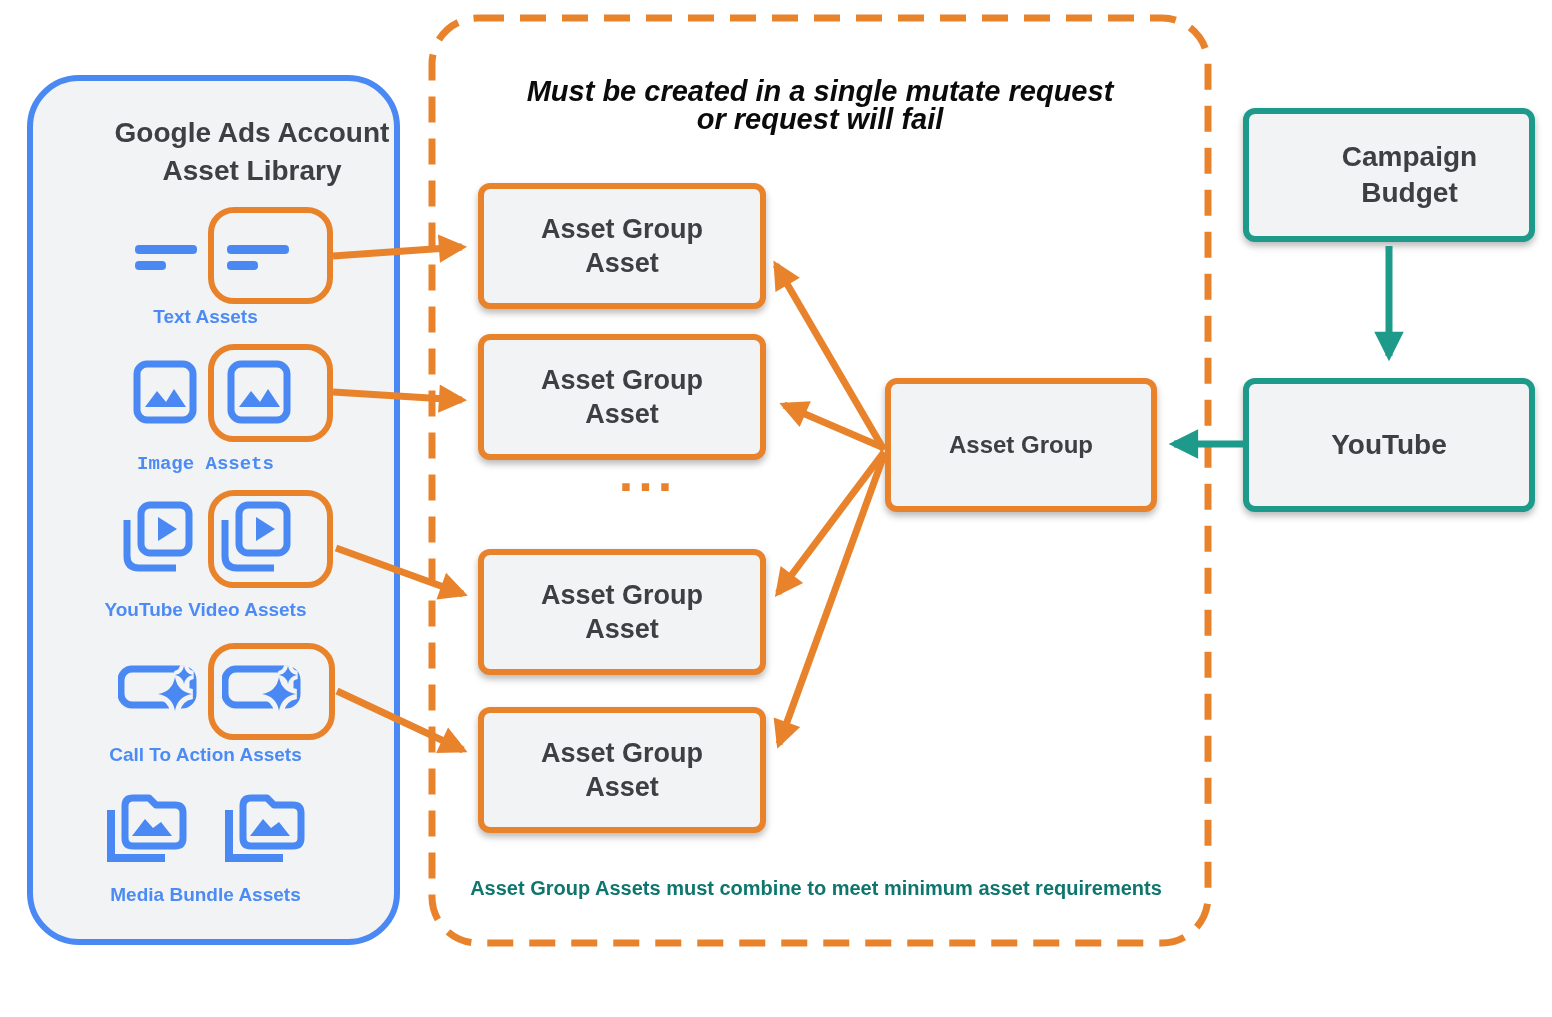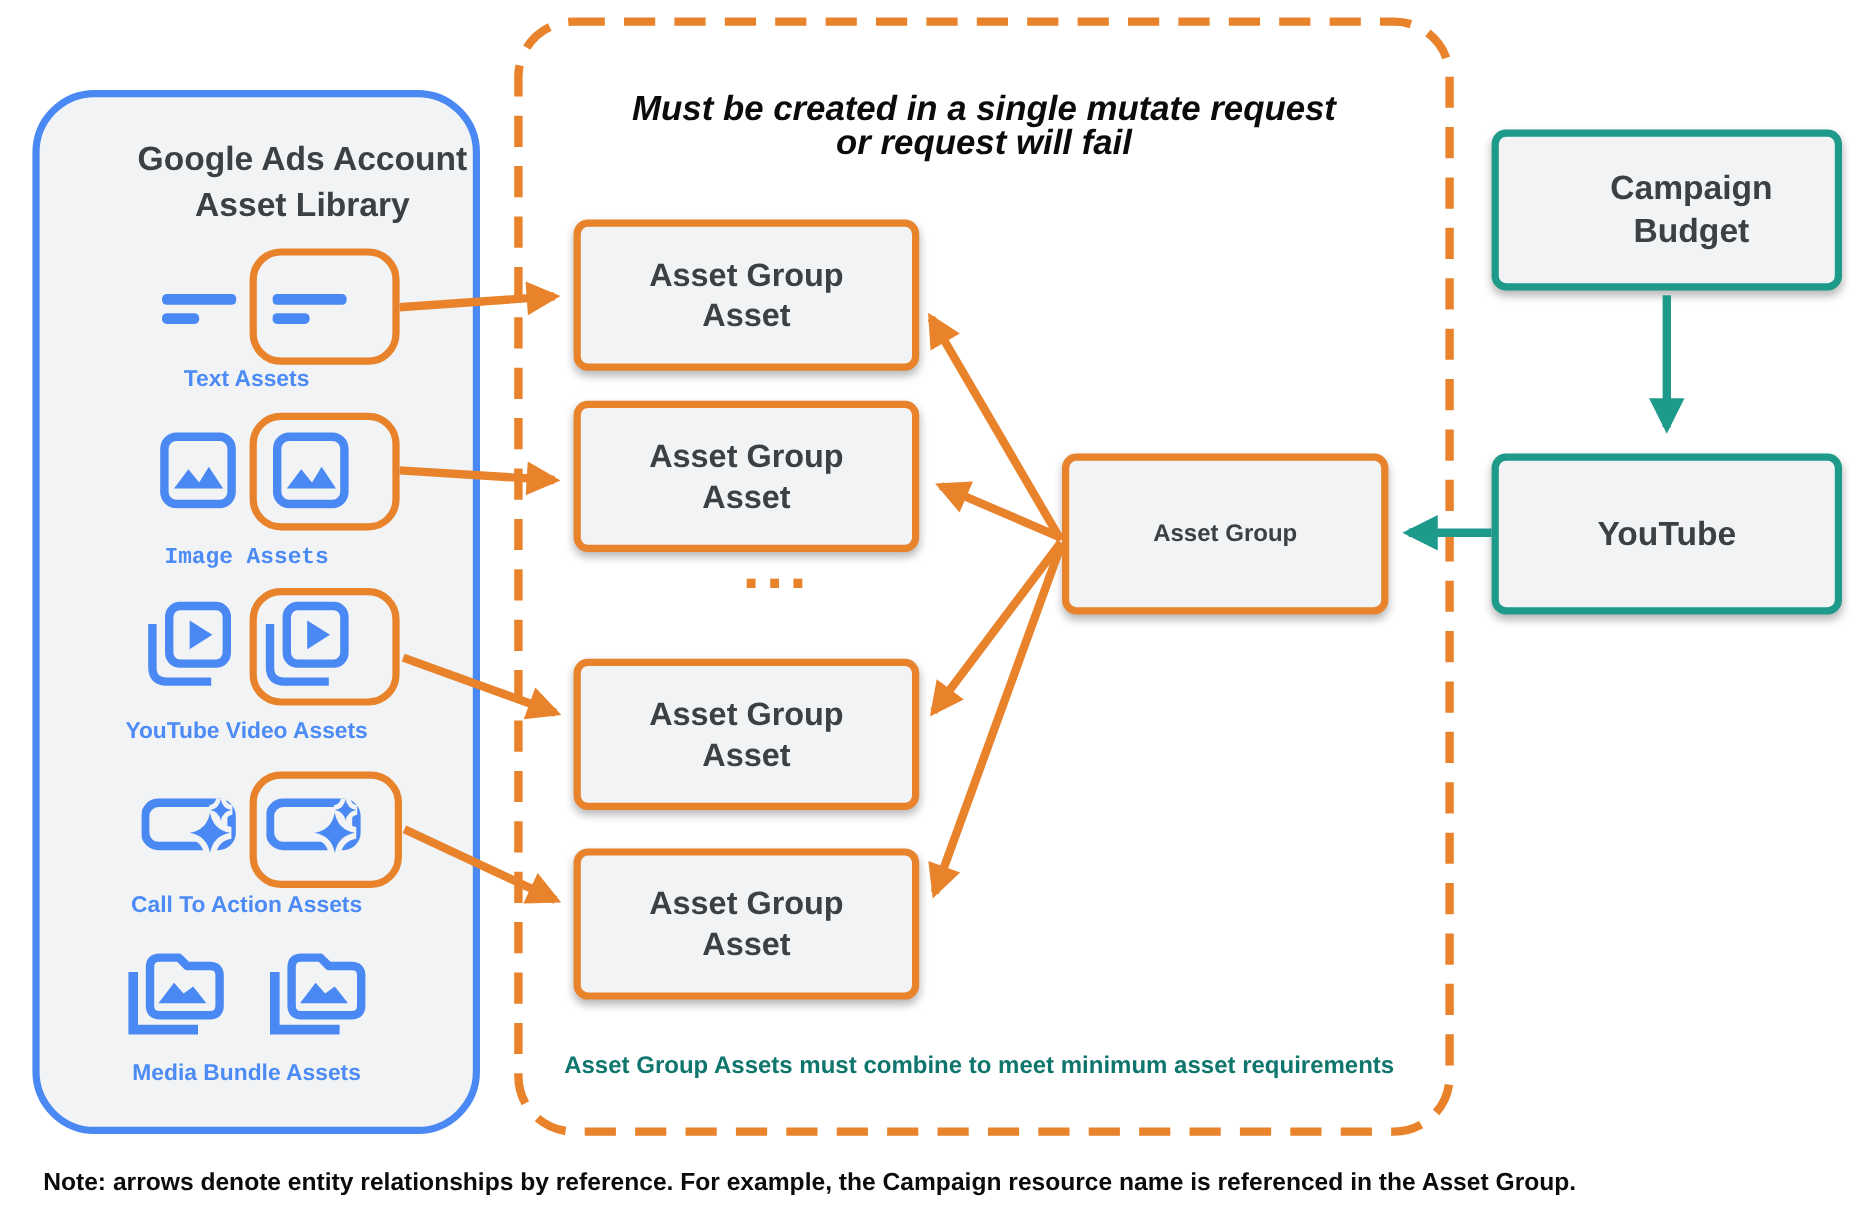--- a/index.html
+++ b/index.html
@@ -138,31 +138,30 @@
   <div class="abs ellipsis">...</div>
   <div class="abs node orange" style="left:478px;top:549px;width:288px;height:126px;">
     <div class="txt">Asset Group Asset</div>
   </div>
   <div class="abs node orange" style="left:478px;top:707px;width:288px;height:126px;">
     <div class="txt">Asset Group Asset</div>
   </div>
 
   <div class="abs footnote" style="top:877px;">Asset Group Assets must combine to meet minimum asset requirements</div>
 
-  <div class="abs node orange" style="left:885px;top:378px;width:272px;height:134px;font-size:20px;">
+  <div class="abs node orange" style="left:885px;top:378px;width:272px;height:134px;font-size:24px;">
     <div>Asset Group</div>
   </div>
   <div class="abs node teal" style="left:1243px;top:108px;width:292px;height:134px;padding-left:41px;">
     <div class="txt" style="max-width:175px;">Campaign Budget</div>
   </div>
   <div class="abs node teal" style="left:1243px;top:378px;width:292px;height:134px;">
     <div>YouTube</div>
   </div>
 
-  <div class="abs note">Note: arrows denote entity relationships by reference. For example, the Campaign resource name is referenced in the Asset Group.</div>
 
   <svg class="abs overlay" viewBox="0 0 1552 1017">
     <defs>
       <marker id="ah-orange" viewBox="0 0 12 12" refX="9.5" refY="6" markerWidth="4.4" markerHeight="4.4" orient="auto" markerUnits="strokeWidth">
         <path d="M0.5 0.5 L11.5 6 L0.5 11.5 Z" fill="#E8832C"></path>
       </marker>
       <marker id="ah-teal" viewBox="0 0 12 12" refX="9.5" refY="6" markerWidth="4.6" markerHeight="4.6" orient="auto" markerUnits="strokeWidth">
         <path d="M0.5 0.5 L11.5 6 L0.5 11.5 Z" fill="#1D9A8A"></path>
       </marker>
     </defs>

